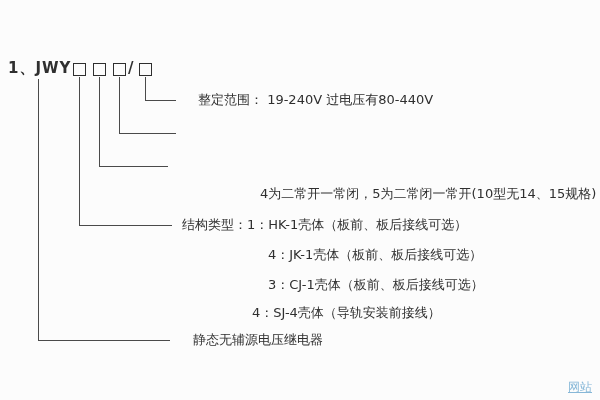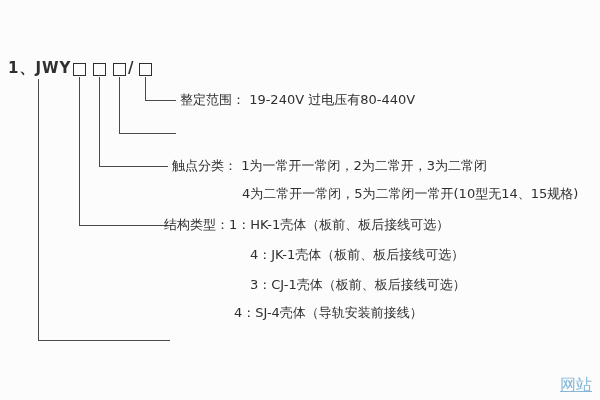--- a/index.html
+++ b/index.html
@@ -22,25 +22,25 @@
     background:#fcfcfc;
   }
   .slash{
     position:absolute;left:128px;top:59px;
     font-size:15px;font-weight:700;
   }
   .vl{position:absolute;width:1px;background:#4a4a4a;}
   .hl{position:absolute;height:1px;background:#4a4a4a;}
   .lbl{
     position:absolute;font-size:13px;white-space:nowrap;
-    transform:translateY(-50%);color:#2f2f2f;
+    transform:translateY(-50%);color:#2f2f2f;margin-left:18px;
   }
   .watermark{
     position:absolute;right:8px;bottom:4px;
-    font-size:16px;color:#6aa7cf;opacity:.8;
+    font-size:12px;color:#6aa7cf;opacity:.8;
     white-space:nowrap;
     text-decoration:underline;
   }
 </style>
 </head>
 <body>
 
 <div class="page">
 
   <div class="title">1、JWY -</div>
@@ -59,22 +59,22 @@
   <div class="vl" style="left:99px;top:77px;height:89px"></div>
   <div class="hl" style="left:99px;top:166px;width:69px"></div>
 
   <div class="vl" style="left:79px;top:77px;height:148px"></div>
   <div class="hl" style="left:79px;top:225px;width:93px"></div>
 
   <div class="vl" style="left:38px;top:79px;height:261px"></div>
   <div class="hl" style="left:38px;top:340px;width:132px"></div>
 
   <div class="lbl" style="left:180px;top:100px">整定范围： 19-240V 过电压有80-440V</div>
-  <div class="lbl" style="left:172px;top:166px">触点分类：  1为一常开一常闭，2为二常开，3为二常闭</div>
   <div class="lbl" style="left:242px;top:194px">4为二常开一常闭，5为二常闭一常开(10型无14、15规格)</div>
   <div class="lbl" style="left:164px;top:225px">结构类型：1：HK-1壳体（板前、板后接线可选）</div>
   <div class="lbl" style="left:250px;top:255px">4：JK-1壳体（板前、板后接线可选）</div>
   <div class="lbl" style="left:250px;top:285px">3：CJ-1壳体（板前、板后接线可选）</div>
   <div class="lbl" style="left:234px;top:313px">4：SJ-4壳体（导轨安装前接线）</div>
+  <div class="lbl" style="left:175px;top:340px">静态无辅源电压继电器</div>
 
   <div class="watermark">网站</div>
 
 </div>
 
 </body></html>

